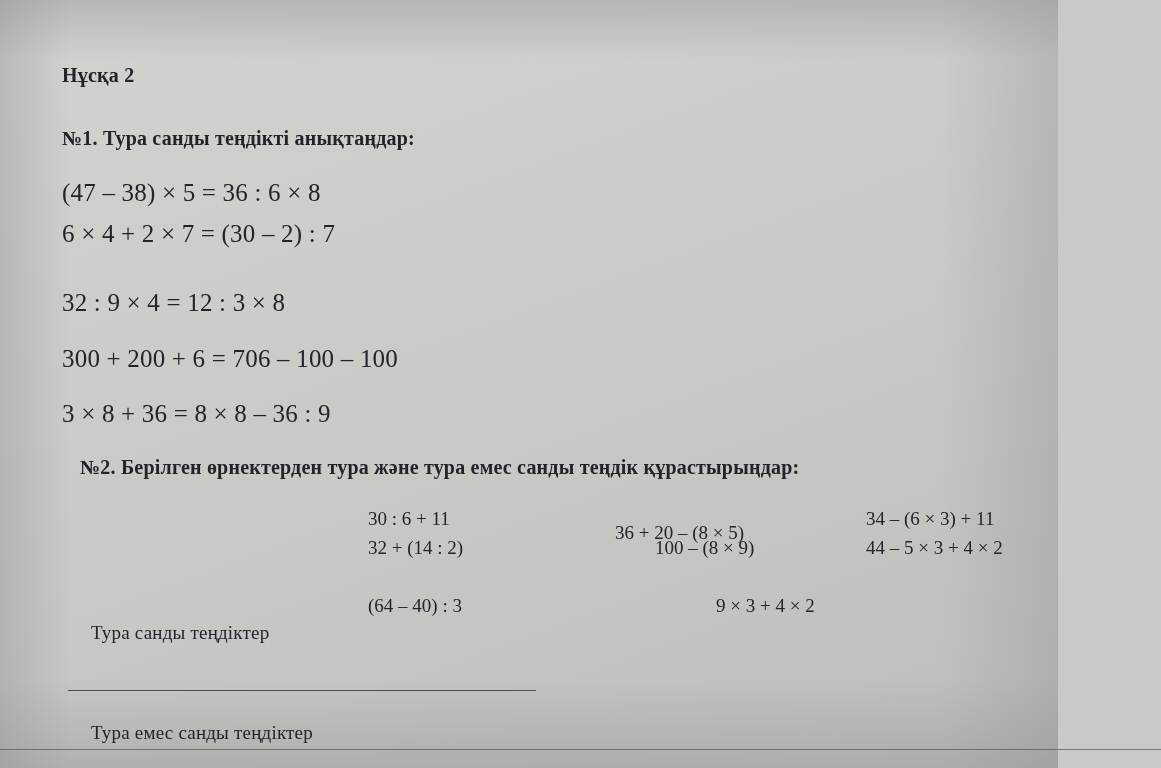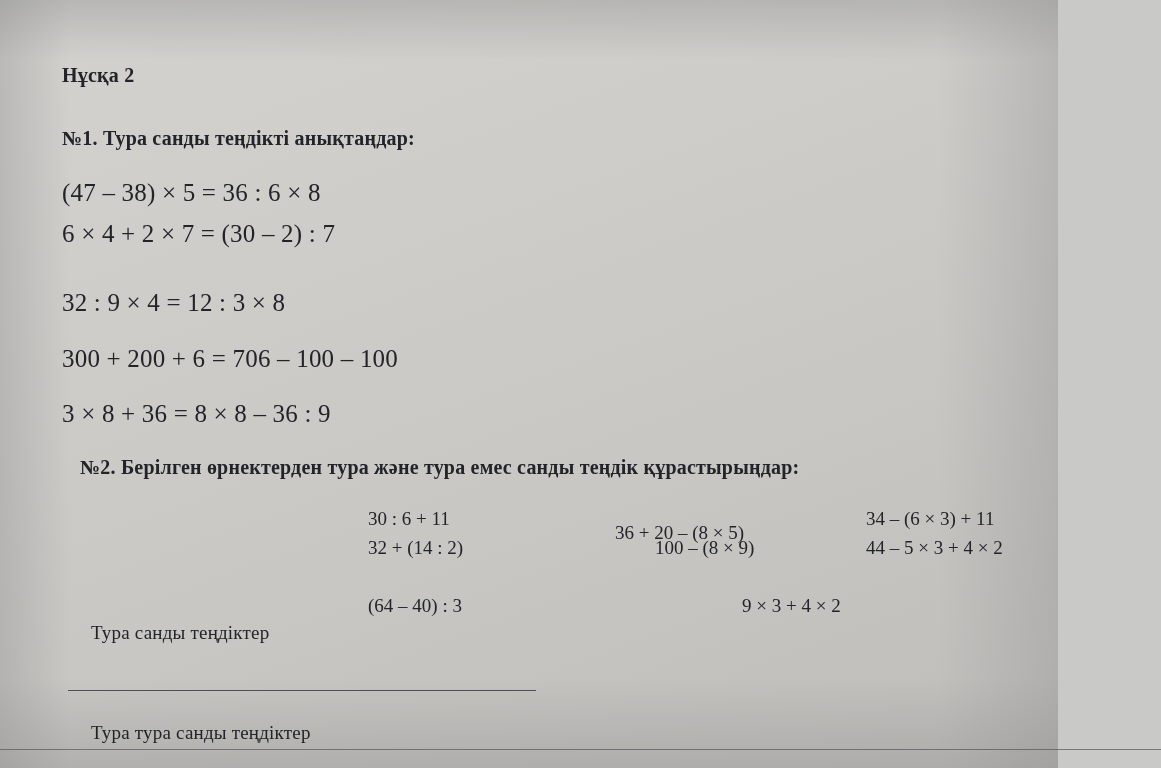--- a/index.html
+++ b/index.html
@@ -103,27 +103,27 @@
     <div class="line eq" style="left:62px; top:400px;">3 × 8 + 36 = 8 × 8 – 36 : 9</div>
 
     <div class="line bold t19" style="left:80px; top:456px;">№2. Берілген өрнектерден тура және тура емес санды теңдік құрастырыңдар:</div>
 
     <div class="col-head" style="left:368px; top:508px;">30 : 6 + 11</div>
     <div class="col-head" style="left:368px; top:537px;">32 + (14 : 2)</div>
     <div class="col-head" style="left:368px; top:595px;">(64 – 40) : 3</div>
 
     <div class="col-head" style="left:615px; top:508px;margin-top:14px;">36 + 20 – (8 × 5)</div>
     <div class="col-head" style="left:615px; top:537px;margin-left:40px;">100 – (8 × 9)</div>
-    <div class="col-head" style="left:742px; top:595px;">9 × 3 + 4 × 2</div>
+    <div class="col-head" style="left:716px; top:595px;">9 × 3 + 4 × 2</div>
 
     <div class="col-head" style="left:866px; top:508px;">34 – (6 × 3) + 11</div>
     <div class="col-head" style="left:866px; top:537px;">44 – 5 × 3 + 4 × 2</div>
 
     <div class="line t18" style="left:72px; top:622px;">Тура санды теңдіктер</div>
 
     <div class="rule" style="left:68px; top:690px; width:468px;"></div>
 
-    <div class="line t18" style="left:72px; top:722px;">Тура тура санды теңдіктер</div>
+    <div class="line t18" style="left:72px; top:722px;">Тура емес санды теңдіктер</div>
 
     <div class="rule-thin" style="left:0px; top:749px; width:1161px;"></div>
 
   </div>
 </div>
 
 </body></html>

